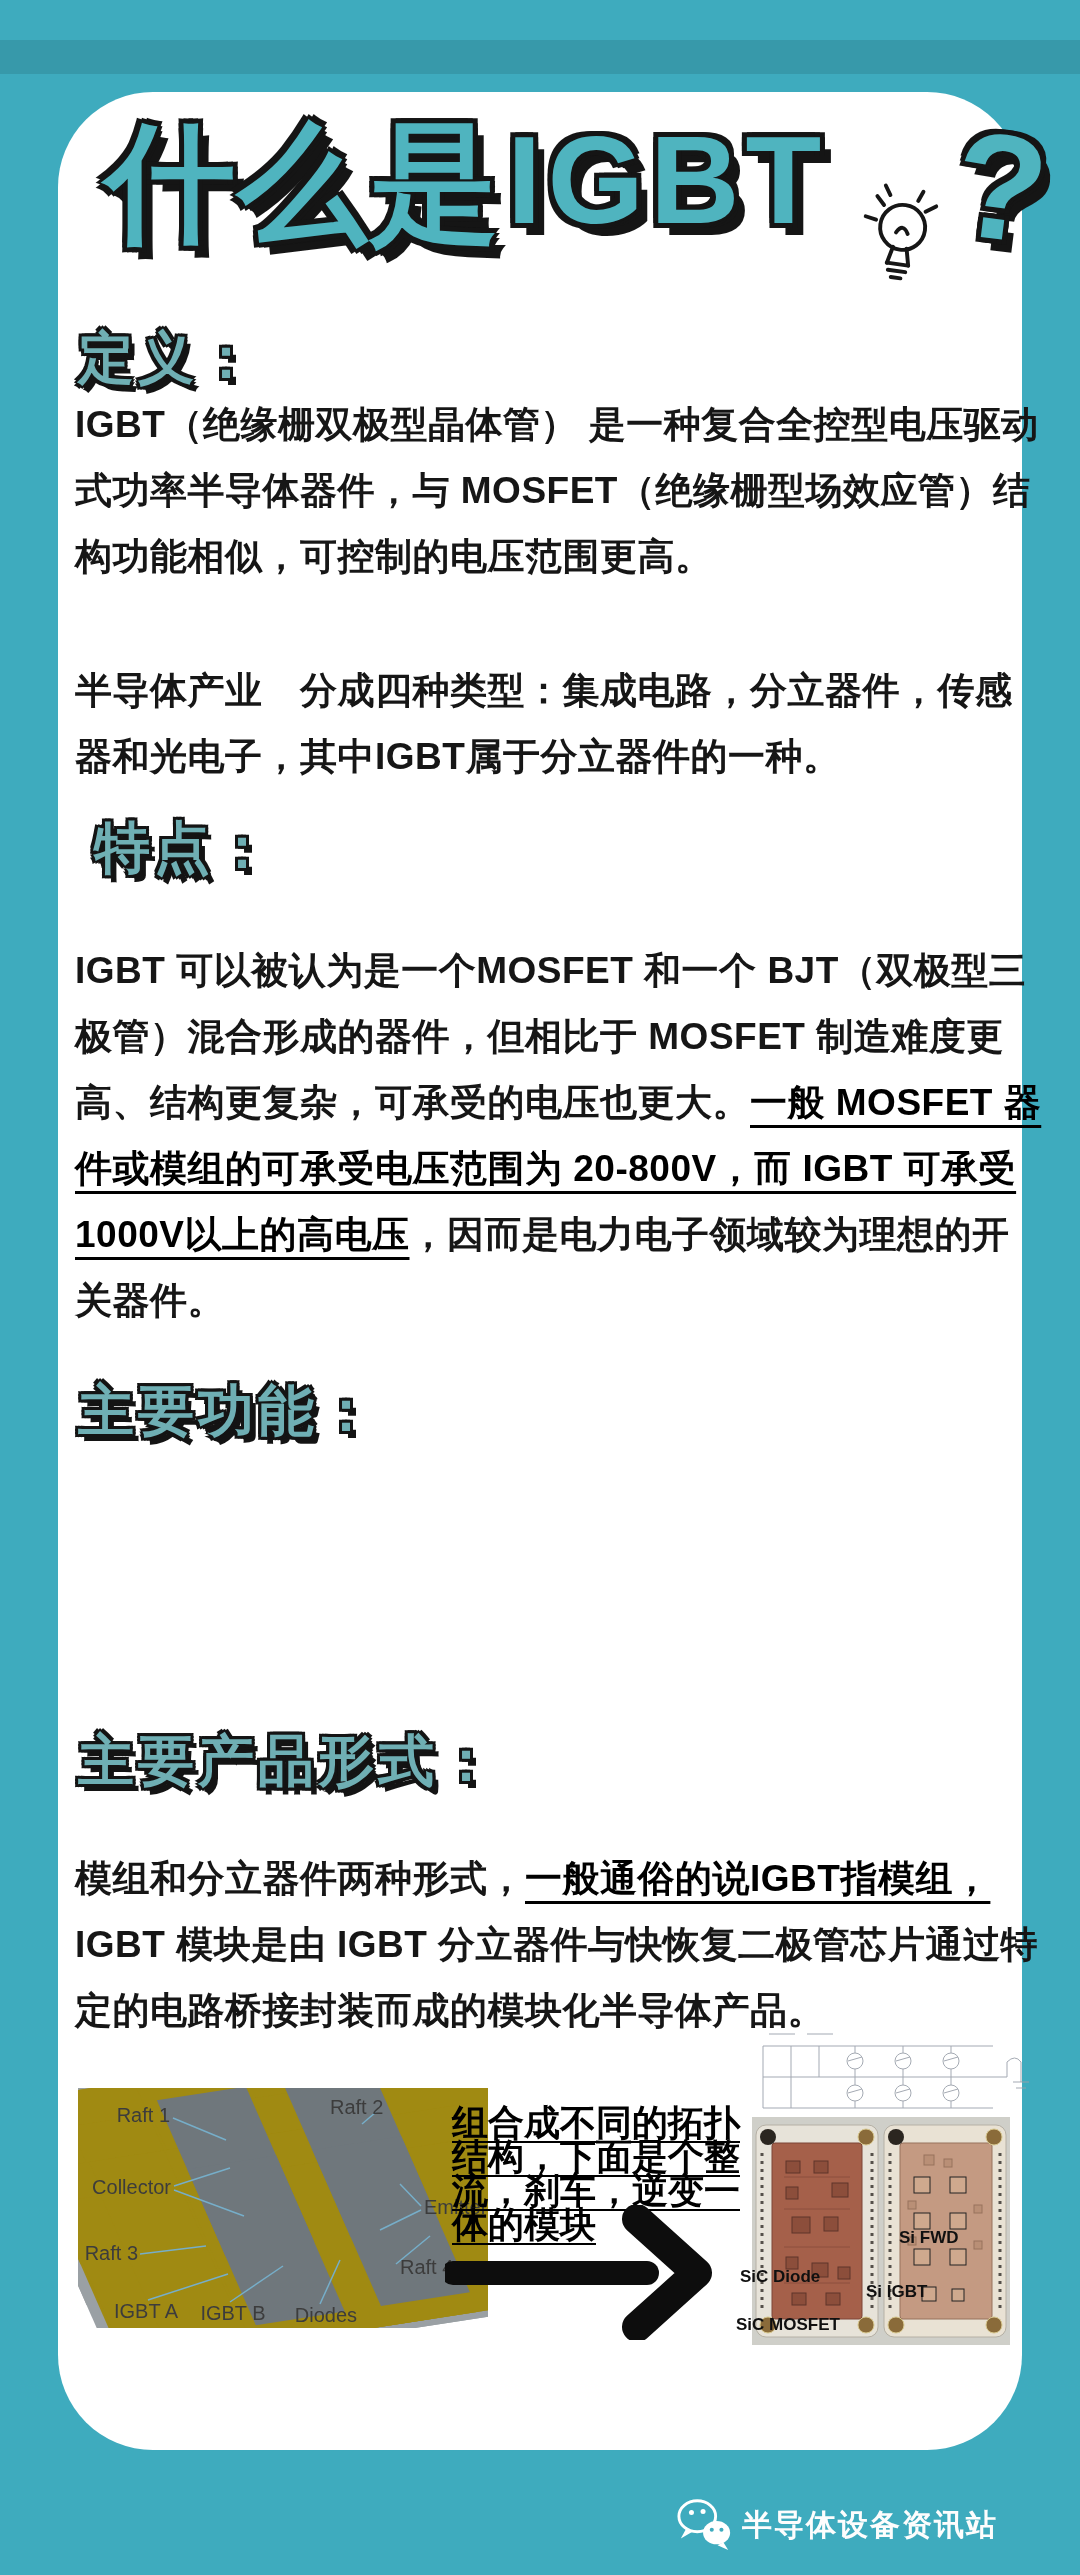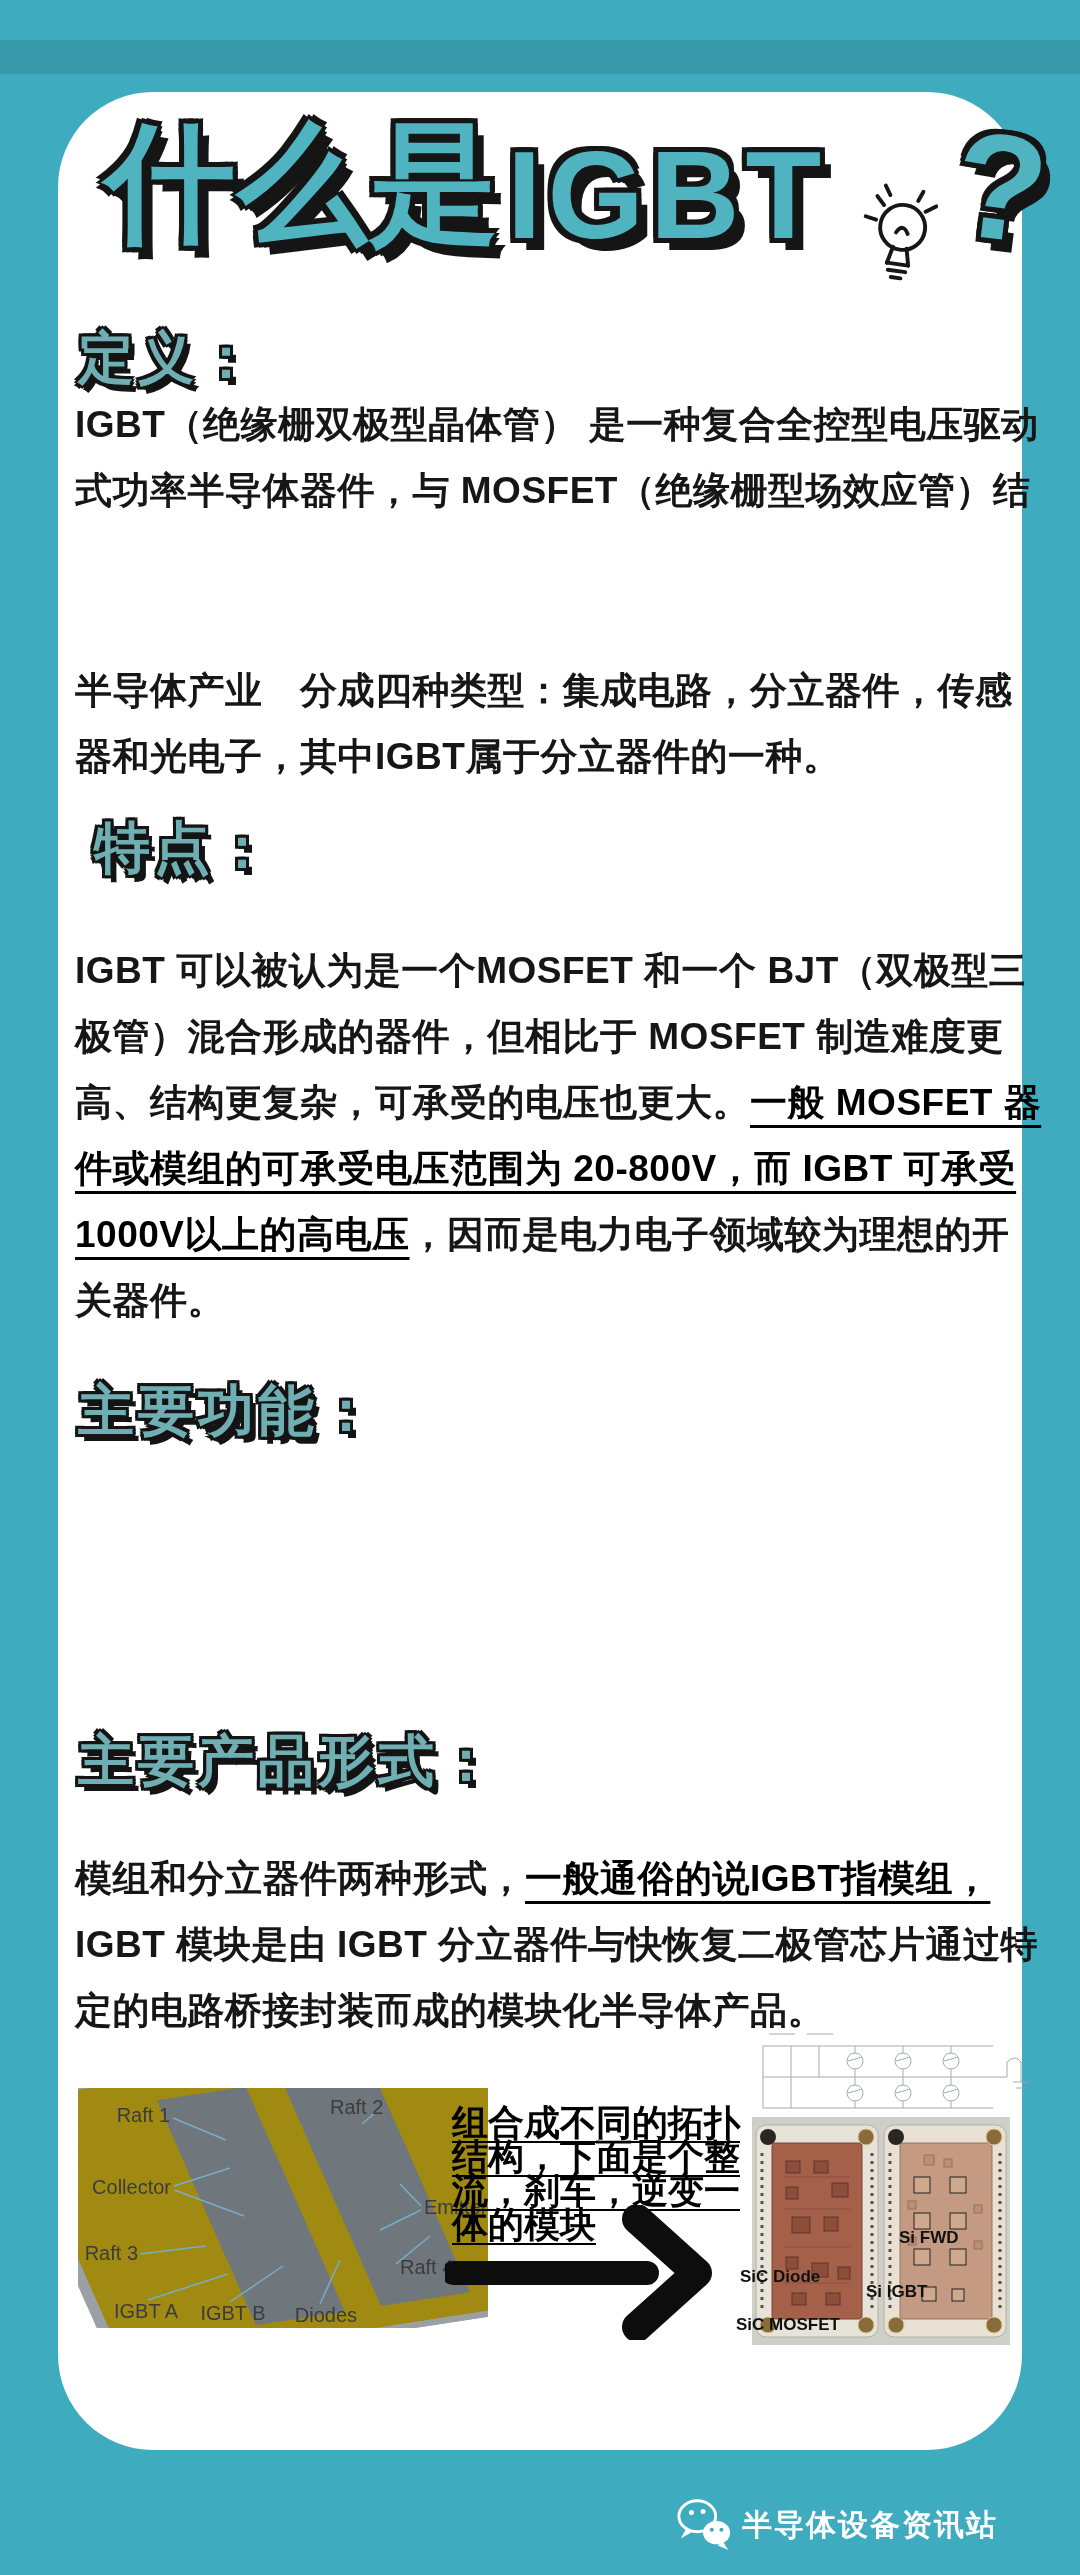--- a/index.html
+++ b/index.html
@@ -22,21 +22,21 @@
   }
   .title-outline {
     font-weight:900; color:#4FB4BF; line-height:1;
     text-shadow:
       -5px -5px 0 #151515, 0 -5px 0 #151515, 5px -5px 0 #151515,
       -5px 0 0 #151515, 5px 0 0 #151515,
       -5px 5px 0 #151515, 0 5px 0 #151515, 5px 5px 0 #151515,
       11px 12px 0 #151515;
   }
   .title-cn { font-size:130px; letter-spacing:2px; }
-  .title-en { font-size:124px; letter-spacing:6px; margin-left:6px;margin-top:15px; }
+  .title-en { font-size:124px; letter-spacing:6px; margin-left:6px; }
   .title-mark { font-size:150px; transform:rotate(7deg); margin-left:14px; margin-top:-6px; }
   .title-bulb { margin:62px 0 0 26px; }
   
   .heading {
     position:absolute; font-size:56px; font-weight:900; color:#6FAFB4; line-height:1;
     text-shadow:
       -3px -3px 0 #141414, 0 -3px 0 #141414, 3px -3px 0 #141414,
       -3px 0 0 #141414, 3px 0 0 #141414,
       -3px 3px 0 #141414, 0 3px 0 #141414, 3px 3px 0 #141414,
       6px 7px 0 #141414;
@@ -93,20 +93,21 @@
         <path d="M81 20 L71 27"></path>
       </g>
     </svg>
     <span class="title-outline title-mark">?</span>
   </div>
 
   <div class="heading" style="left:78px; top:330px;">定义：</div>
   <div class="para" style="left:75px; top:392px;">
       <div class="tline"><span class="run-black">IGBT（绝缘栅双极型晶体管） 是一种复合全控型电压驱动</span></div>
       <div class="tline"><span class="run-black">式功率半导体器件，与 MOSFET（绝缘栅型场效应管）结</span></div>
+      <div class="tline"><span class="run-black">构功能相似，可控制的电压范围更高。</span></div>
     </div>
   <div class="para" style="left:75px; top:658px;">
       <div class="tline"><span class="run-black">半导体产业　分成四种类型：集成电路，分立器件，传感</span></div>
       <div class="tline"><span class="run-black">器和光电子，其中IGBT属于分立器件的一种。</span></div>
     </div>
 
   <div class="heading" style="left:94px; top:820px;">特点：</div>
   <div class="para" style="left:75px; top:938px;">
       <div class="tline"><span class="run-black">IGBT 可以被认为是一个MOSFET 和一个 BJT（双极型三</span></div>
       <div class="tline"><span class="run-black">极管）混合形成的器件，但相比于 MOSFET 制造难度更</span></div>

